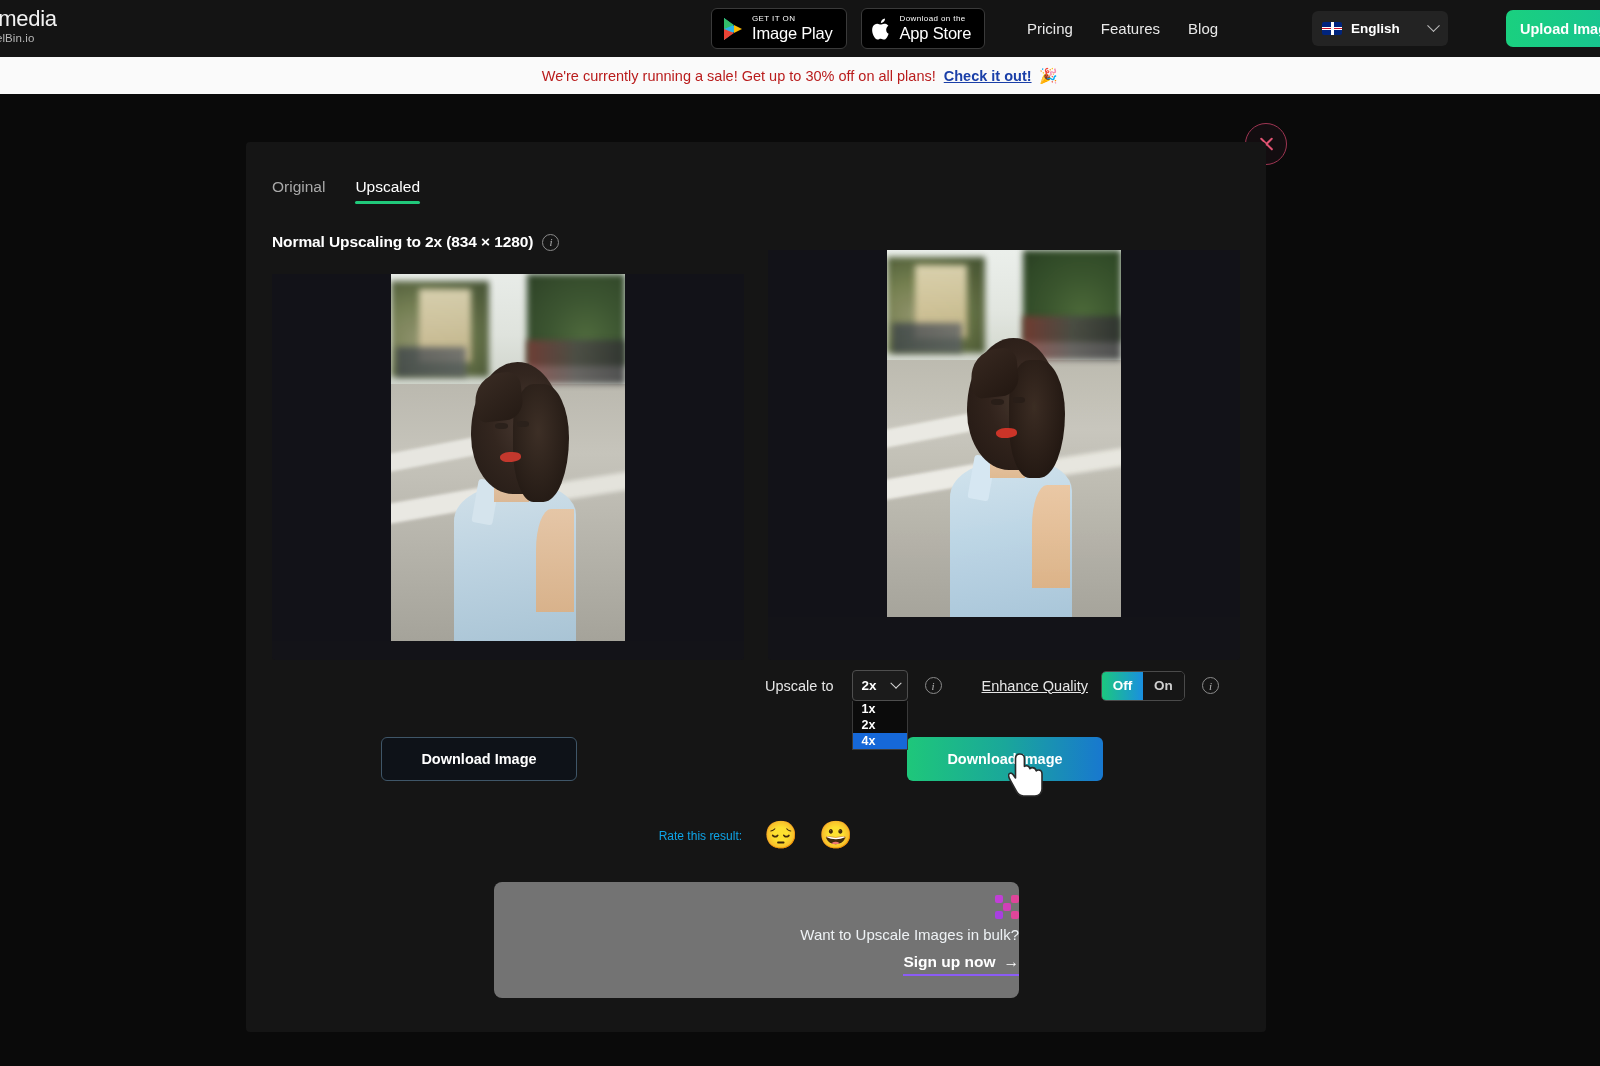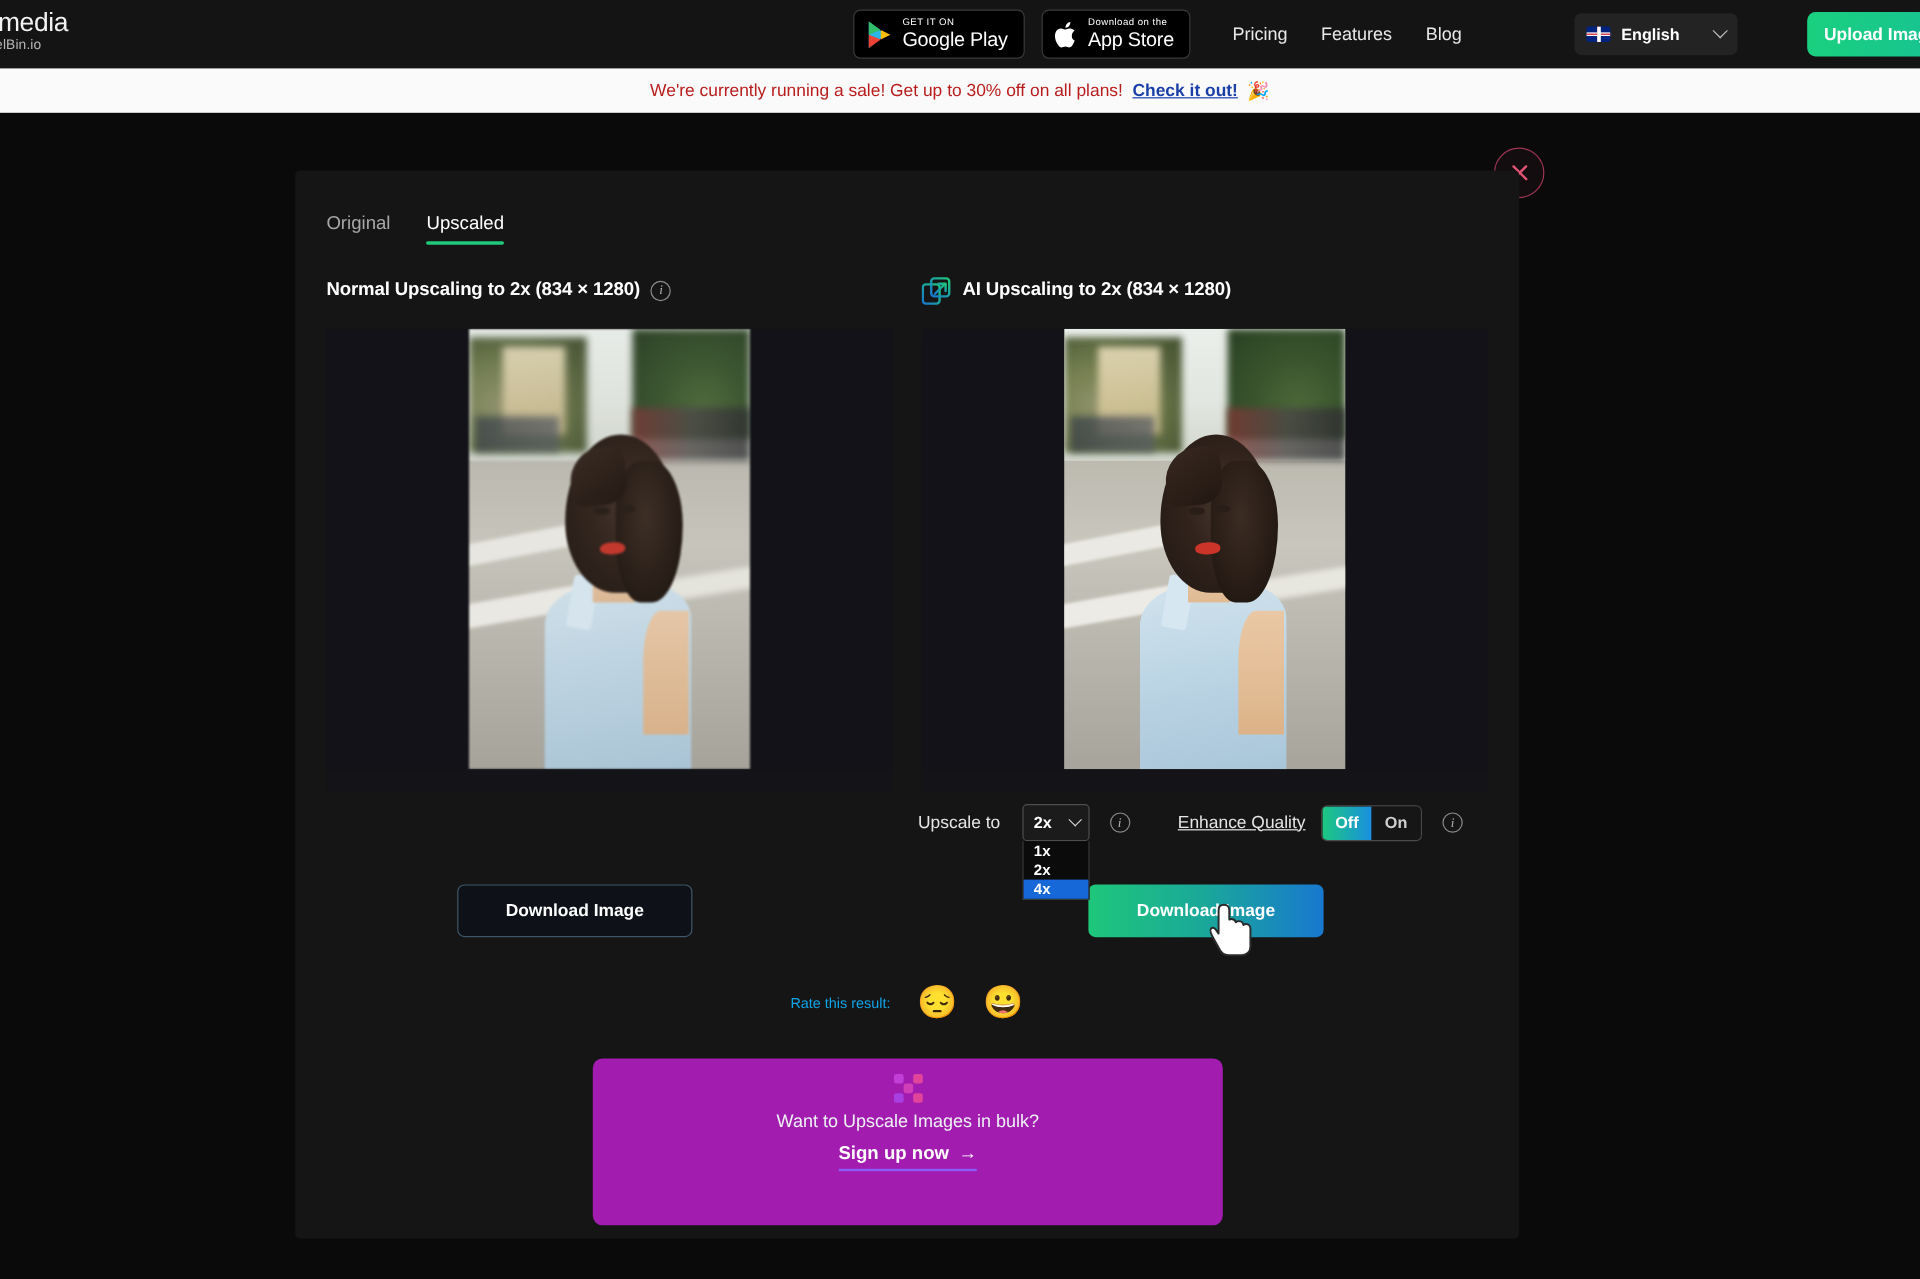--- a/index.html
+++ b/index.html
@@ -209,23 +209,23 @@
   .col-panel { position: absolute; top: 142px; width: 472px; height: 376px; background: #131318; border-radius: 3px; }
 
   
   .rate-row { position: absolute; left: 0; top: 680px; width: 1020px;
     display: flex; align-items: center; justify-content: center; gap: 22px; }
   .rate-label { font-size: 12px; color: #0ea5e9; }
   .emoji { font-size: 27px; cursor: pointer; line-height: 1; }
 
   
   .bulk-card {
-    position: absolute; left: 248px; top: 740px; width: 525px; height: 139px;
-    background: #a21caf; border-radius: 8px;
-    display: flex; flex-direction: column; align-items: center; padding-top: 13px;
+    position: absolute; left: 248px; top: 740px; width: 525px; height: 116px;
+    background: #737373; border-radius: 8px;
+    display: flex; flex-direction: column; align-items: flex-end; padding-top: 13px;
   }
   .px-logo { width: 24px; height: 24px; position: relative; }
   .px-sq { position: absolute; width: 8px; height: 8px; border-radius: 2px; }
   .bulk-title { font-size: 15px; color: #eef2f5; margin-top: 7px; }
   .bulk-cta { margin-top: 10px; font-size: 15.5px; color: #fff; font-weight: bold;
     border-bottom: 2px solid #8b5cf6; padding-bottom: 3px; cursor: pointer;
     display: flex; align-items: center; gap: 8px; }
 
   
   .cursor { position: absolute; left: 1008px; top: 752px; width: 40px; height: 52px; pointer-events: none; z-index: 60; }
@@ -244,21 +244,21 @@
     <div class="store-badges">
       <div class="badge">
         <svg width="22" height="24" viewBox="0 0 22 24">
           <polygon points="2,1 16,12 2,23" fill="#2bb5e8"></polygon>
           <polygon points="2,1 12,8 2,12" fill="#32bd6a"></polygon>
           <polygon points="2,12 12,16 2,23" fill="#ea4335"></polygon>
           <polygon points="12,8 20,12 12,16" fill="#fbbc04"></polygon>
         </svg>
         <div class="badge-txt">
           <span class="badge-top">GET IT ON</span>
-          <span class="badge-bot">Google Play</span>
+          <span class="badge-bot">Image Play</span>
         </div>
       </div>
       <div class="badge">
         <svg width="20" height="24" viewBox="0 0 20 24">
           <path d="M14.2 12.6c0-2.6 2.1-3.8 2.2-3.9-1.2-1.8-3.1-2-3.8-2-1.6-.2-3.1.9-3.9.9-.8 0-2.1-.9-3.4-.9-1.8 0-3.4 1-4.3 2.6-1.8 3.2-.5 8 1.3 10.6.9 1.3 1.9 2.7 3.2 2.6 1.3-.05 1.8-.8 3.3-.8 1.5 0 2 .8 3.3.8 1.4 0 2.3-1.3 3.1-2.6.98-1.5 1.4-3 1.4-3.07-.03-.03-2.7-1.03-2.4-4.26z" fill="#fff"></path>
           <path d="M11.9 4.6c.7-.85 1.2-2 1.05-3.2-1.02.04-2.25.68-2.97 1.53-.65.75-1.22 1.95-1.07 3.1 1.14.09 2.3-.58 2.99-1.43z" fill="#fff"></path>
         </svg>
         <div class="badge-txt">
           <span class="badge-top">Download on the</span>
           <span class="badge-bot">App Store</span>
@@ -332,37 +332,20 @@
               <i class="ph-hair2"></i>
               <i class="ph-bang"></i>
             <i class="ph-eye1"></i>
               <i class="ph-eye2"></i>
               <i class="ph-lip"></i>
           </div>
         </div>
       </div>
 
       <div class="col">
-        <div class="col-head">
-          <span class="ai-icon">
-            <svg width="25" height="25" viewBox="0 0 25 25">
-              <defs>
-                <linearGradient id="aig" x1="0" y1="1" x2="1" y2="0">
-                  <stop offset="0" stop-color="#1878cf"></stop>
-                    <stop offset="1" stop-color="#1ec77a"></stop>
-                </linearGradient>
-              </defs>
-              <rect x="1" y="7" width="14" height="16" rx="2.5" fill="none" stroke="url(#aig)" stroke-width="2"></rect>
-              <rect x="8" y="2" width="15" height="15" rx="2.5" fill="none" stroke="url(#aig)" stroke-width="2"></rect>
-              <path d="M11 15 L19 7" stroke="url(#aig)" stroke-width="2" stroke-linecap="round"></path>
-              <path d="M14 6.5 L20 6.5 L20 12.5" fill="none" stroke="url(#aig)" stroke-width="2" stroke-linecap="round" stroke-linejoin="round"></path>
-            </svg>
-          </span>
-          <span class="col-title">AI Upscaling to 2x (834 × 1280)</span>
-        </div>
         <div class="img-box tall">
           <div class="photo photo-sharp">
             <i class="ph-road"></i>
               <i class="ph-sky"></i>
               <i class="ph-trees-l"></i>
               <i class="ph-bldg"></i>
             <i class="ph-trees-r"></i>
               <i class="ph-carl"></i>
               <i class="ph-cars"></i>
             <i class="ph-cross1"></i>

